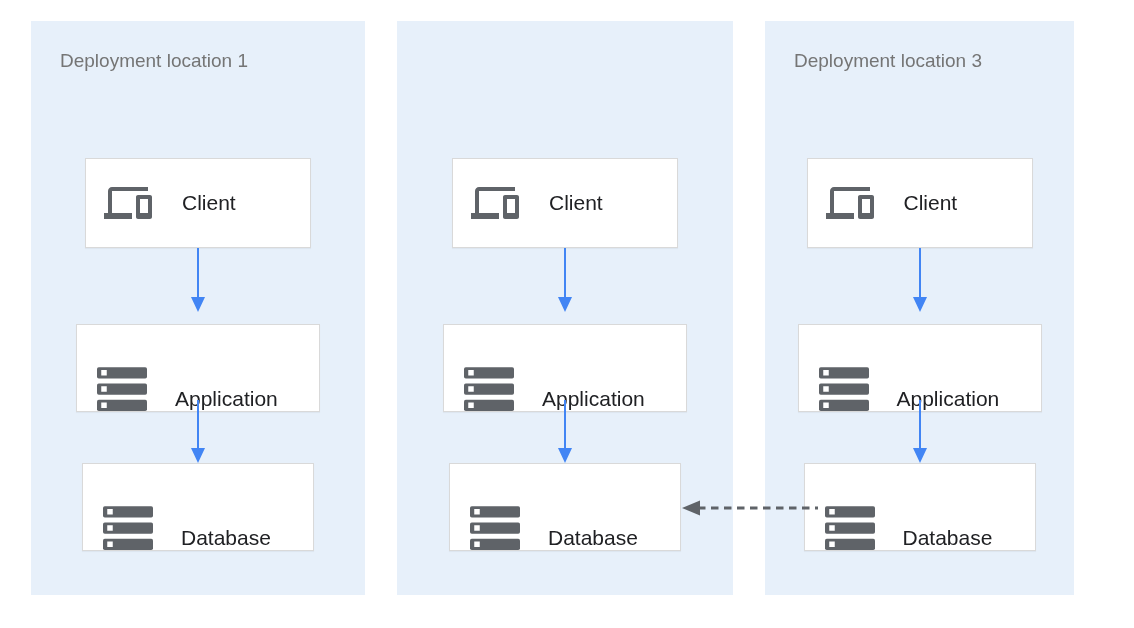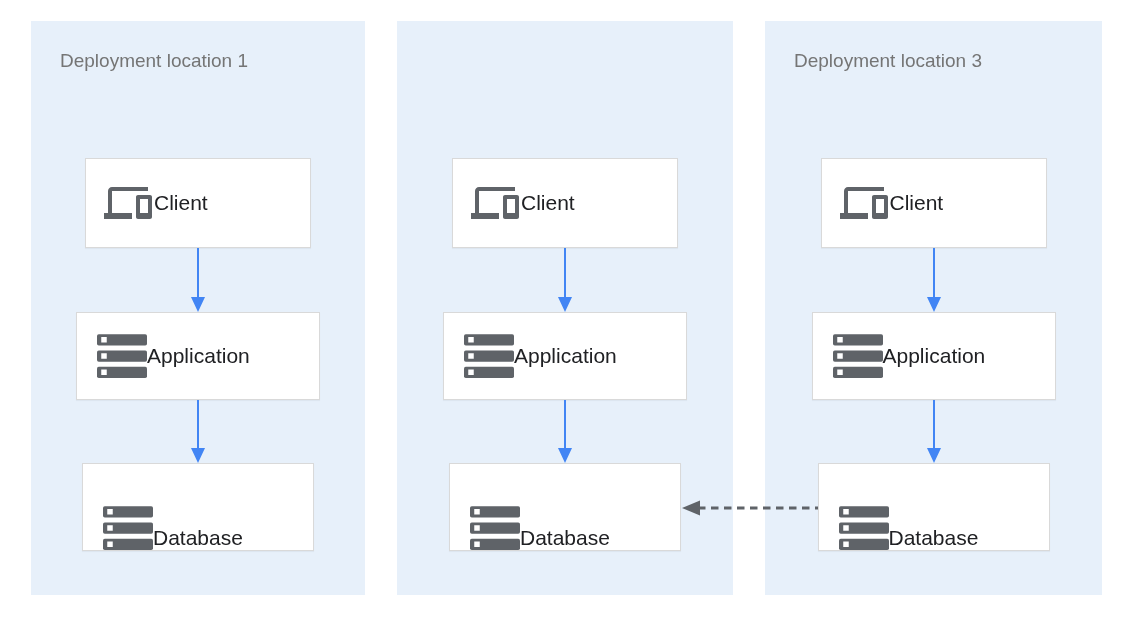--- a/index.html
+++ b/index.html
@@ -14,21 +14,21 @@
 
   
   .panel {
     position: absolute;
     top: 21px;
     height: 574px;
     background: #e7f0fa;
   }
   .panel-1 { left: 31px;  width: 334px; }
   .panel-2 { left: 397px; width: 336px; }
-  .panel-3 { left: 765px; width: 337px; }
+  .panel-3 { left: 765px; width: 309px; }
 
   .panel-label {
     position: absolute;
     top: 22px;
     left: 22px;
     margin: 7px;
     font-size: 19px;
     font-weight: 400;
     color: #757575;
     white-space: nowrap;
@@ -38,23 +38,24 @@
   .node {
     position: absolute;
     left: 50%;
     transform: translateX(-50%);
     box-sizing: border-box;
     background: #ffffff;
     border: 1px solid #d9d9d9;
     box-shadow: 0 1px 1px rgba(0,0,0,0.04);
     display: flex;
     align-items: center;
+    gap: 28px;
   }
   .node-client      { top: 137px; width: 226px; height: 90px; padding-left: 16px; }
-  .node-application { top: 291px; width: 244px; height: 88px; padding-left: 20px; }
+  .node-application { top: 303px; width: 244px; height: 88px; padding-left: 20px; align-items: flex-end; }
   .node-database    { top: 442px; width: 232px; height: 88px; padding-left: 20px; align-items: flex-end; }
 
   .node-label {
     font-size: 21px;
     color: #202124;
     white-space: nowrap;
   }
 
   .icon { display: inline-flex; align-items: center; justify-content: center; }
   .ic-gray { fill: #5f6368; }

